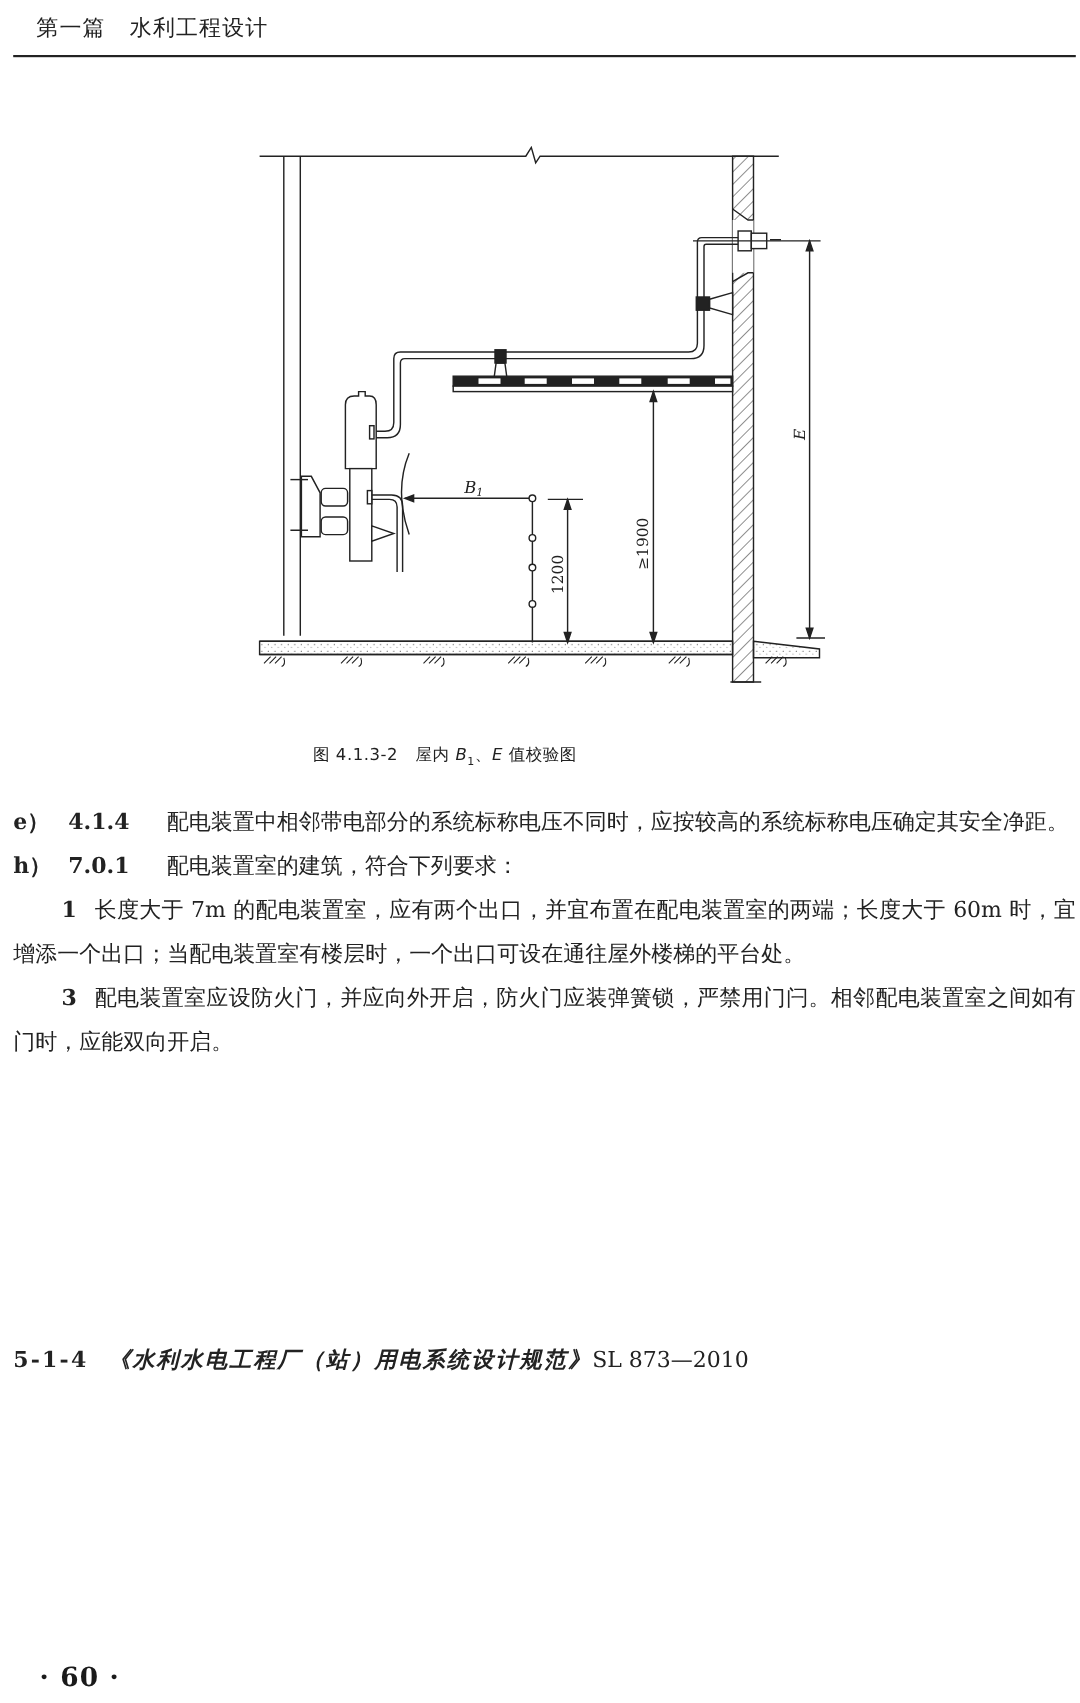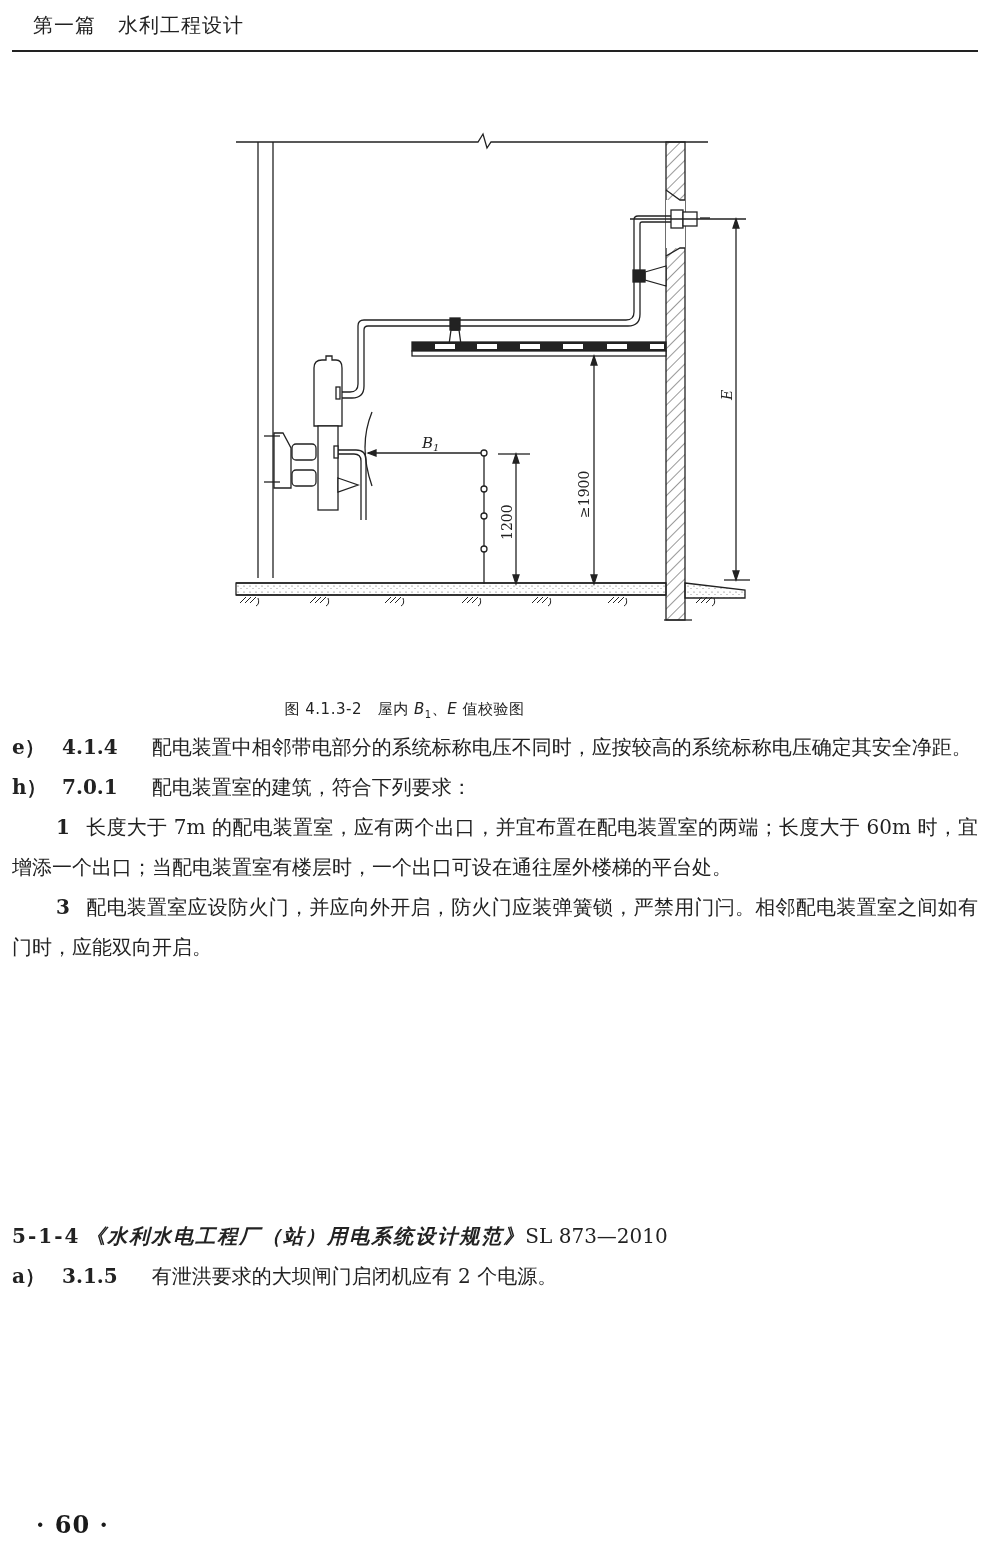--- a/index.html
+++ b/index.html
@@ -4,31 +4,31 @@
 <style>
   html, body { margin:0; padding:0; background:#ffffff; }
   body { width:982px; height:1548px; position:relative; overflow:hidden; color:#1a1a1a;
          font-family:"DejaVu Serif", "Liberation Serif", serif; }
   .header { position:absolute; left:12px; top:8px; width:966px; height:42px; border-bottom:2px solid #222; }
   .header-text { position:absolute; left:2px; top:4px; font-family:Liberation Mono, monospace;
                  font-size:20px; letter-spacing:1px; color:#222;margin-left:19px; }
   .header-text .sep { display:inline-block; width:22px; }
   .figure { position:absolute; left:230px; top:128px; width:520px; height:530px; }
   .caption { position:absolute; left:0; width:809px; top:677px; text-align:center;
-             font-family:"DejaVu Sans","Liberation Sans",sans-serif; font-size:15px; color:#222; letter-spacing:0.5px;margin-top:23px; }
+             font-family:"DejaVu Sans","Liberation Sans",sans-serif; font-size:15px; color:#222; letter-spacing:0.5px; }
   .caption i { font-style:italic; }
   .caption sub { font-size:10px; }
   .text { position:absolute; left:12px; width:966px; font-size:20px; line-height:40px; color:#222; }
   .para { margin:0; text-align:justify; }
   .mark { font-weight:bold; display:inline-block; min-width:50px; }
   .clause { font-weight:bold; display:inline-block; margin-right:34px; }
   .indent { text-indent:44px; }
   .num { font-weight:bold; margin-right:16px; }
   .section-title { font-size:20px; }
-  .section-title .sec { font-weight:bold; margin-right:5px; letter-spacing:2px; }
+  .section-title .sec { font-weight:bold; margin-right:18px; letter-spacing:2px; }
   .section-title .std { font-style:italic; letter-spacing:2px;font-weight:bold; }
   .page-num { position:absolute; left:36px; top:1510px; font-size:24px; font-weight:bold; letter-spacing:1px; }
 </style>
 </head>
 <body>
 
 <div class="header">
   <div class="header-text">
     <span>第一篇</span><span class="sep"></span><span>水利工程设计</span>
   </div>
@@ -171,18 +171,15 @@
   </p>
   <p class="para indent">
     <span class="num">3</span><span>配电装置室应设防火门，并应向外开启，防火门应装弹簧锁，严禁用门闩。相邻配电装置室之间如有门时，应能双向开启。</span>
   </p>
 </div>
 
 <div class="text" style="top:1216px;">
   <p class="para section-title">
     <span class="sec">5-1-4</span><span class="std">《水利水电工程厂（站）用电系统设计规范》</span><span>SL 873—2010</span>
   </p>
-  <p class="para">
-    <span class="mark">a）</span><span class="clause">3.1.5</span><span>有泄洪要求的大坝闸门启闭机应有 2 个电源。</span>
-  </p>
 </div>
 
 <div class="page-num">· 60 ·</div>
 
 </body></html>

